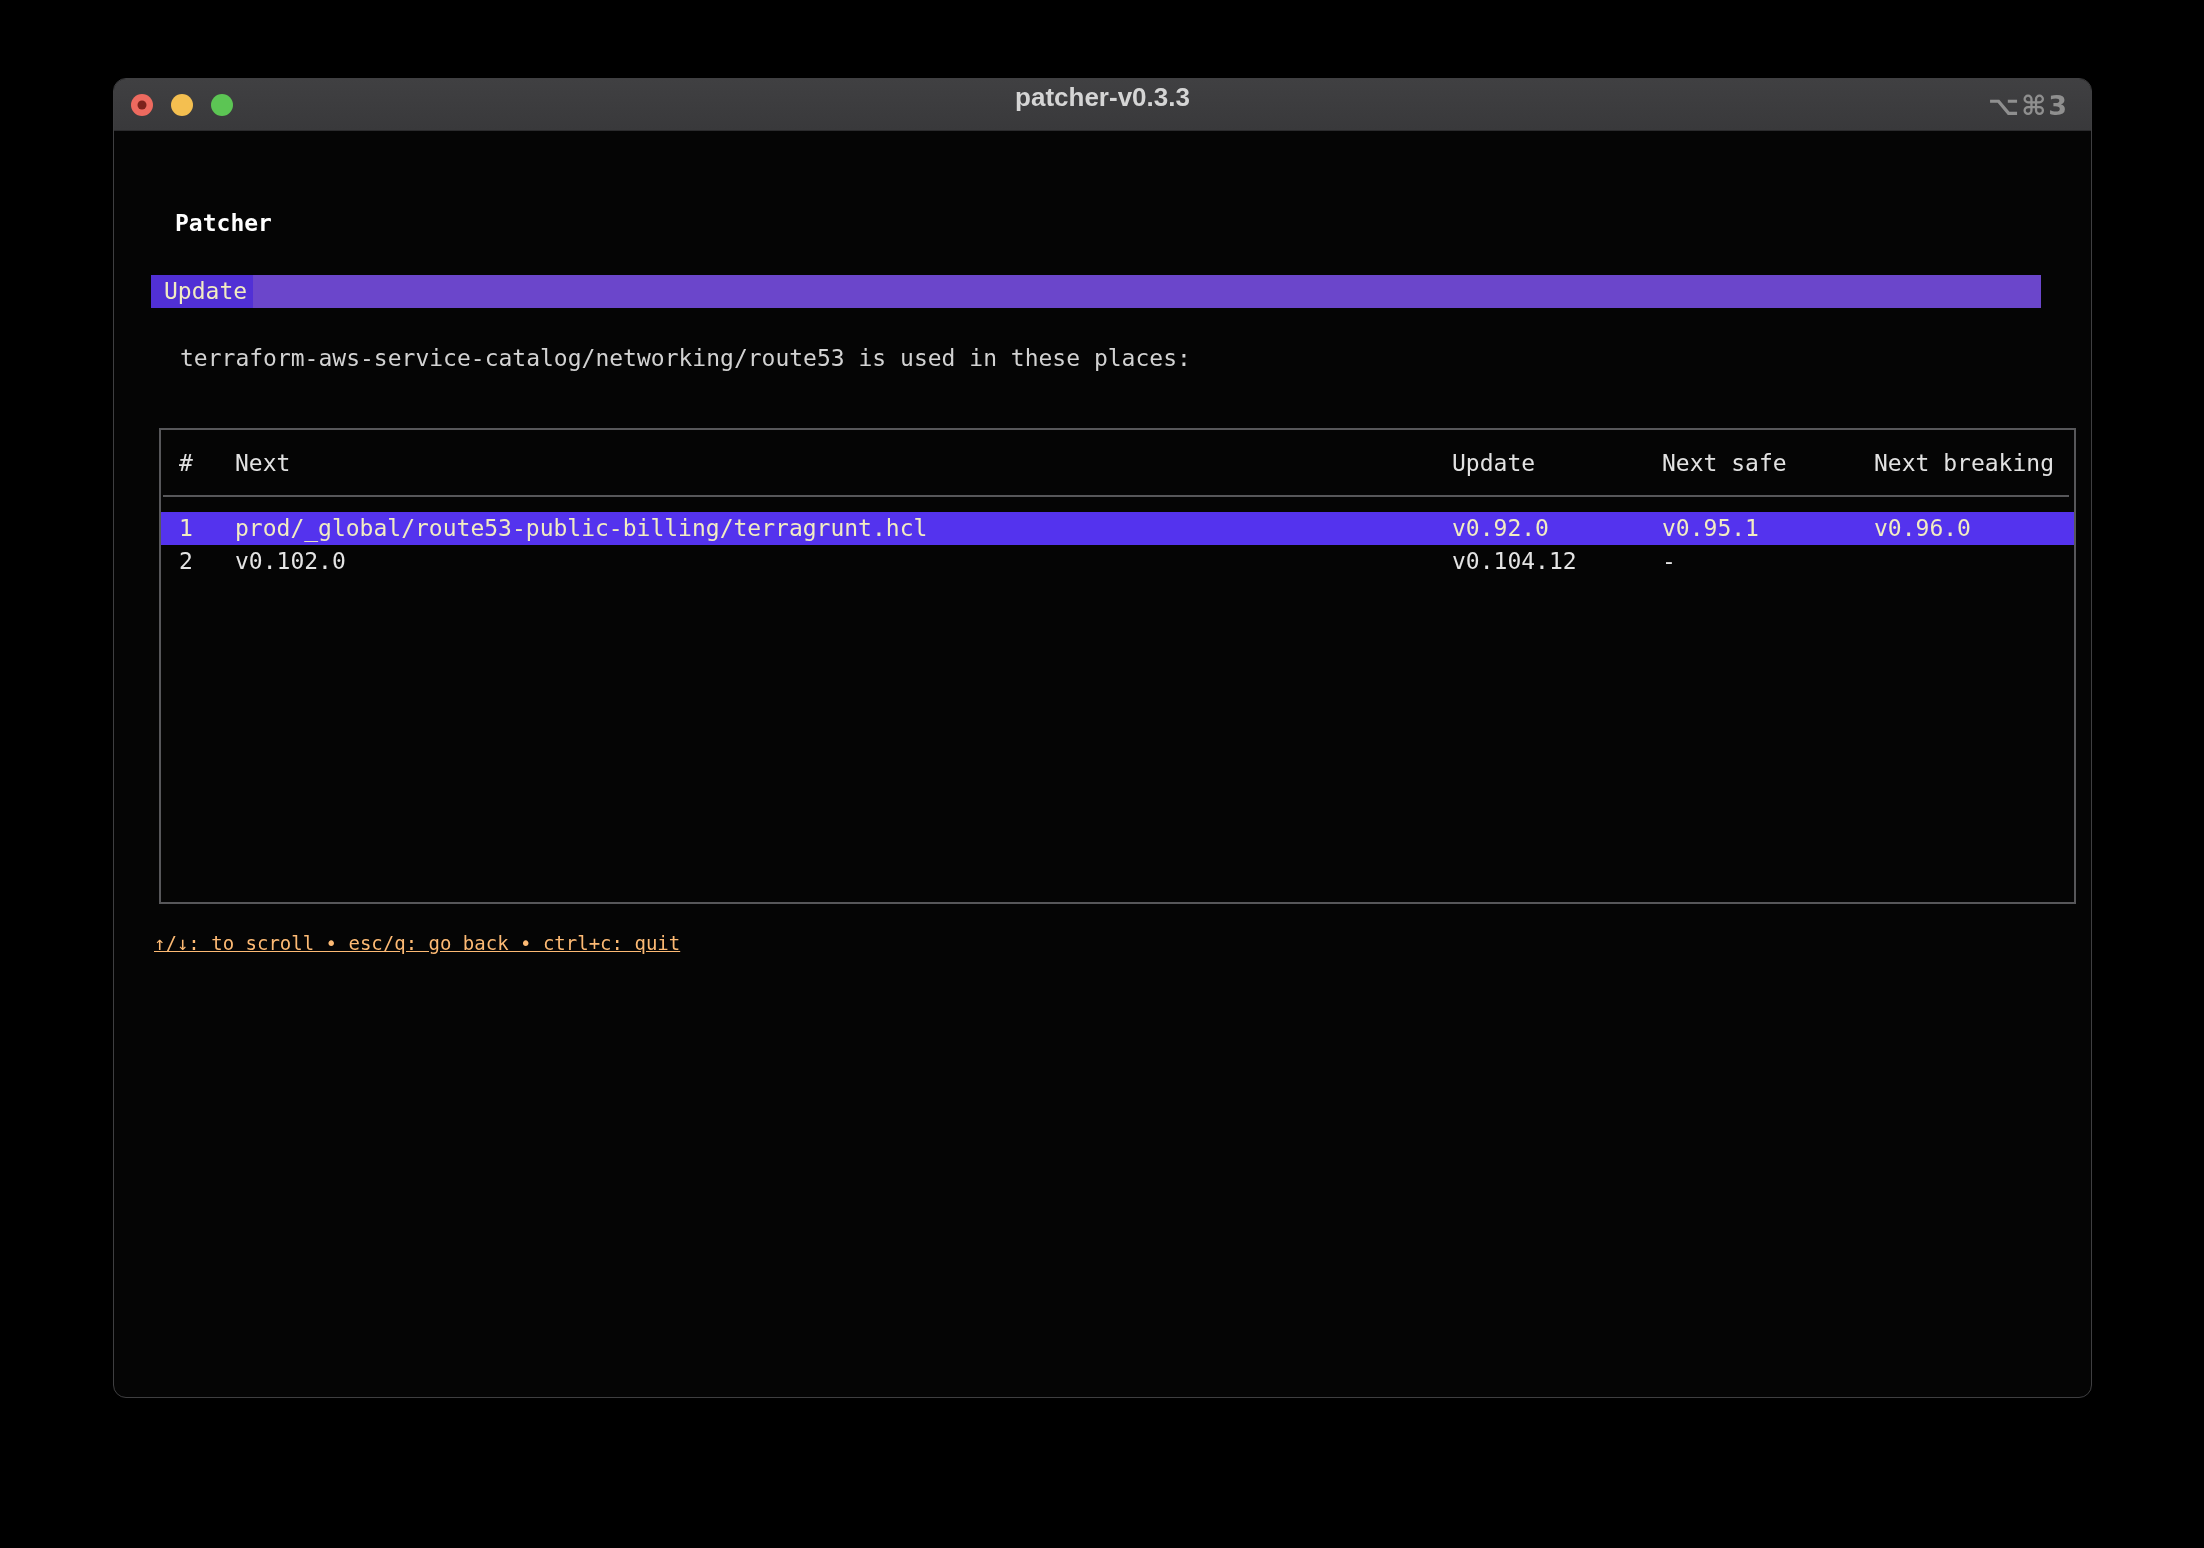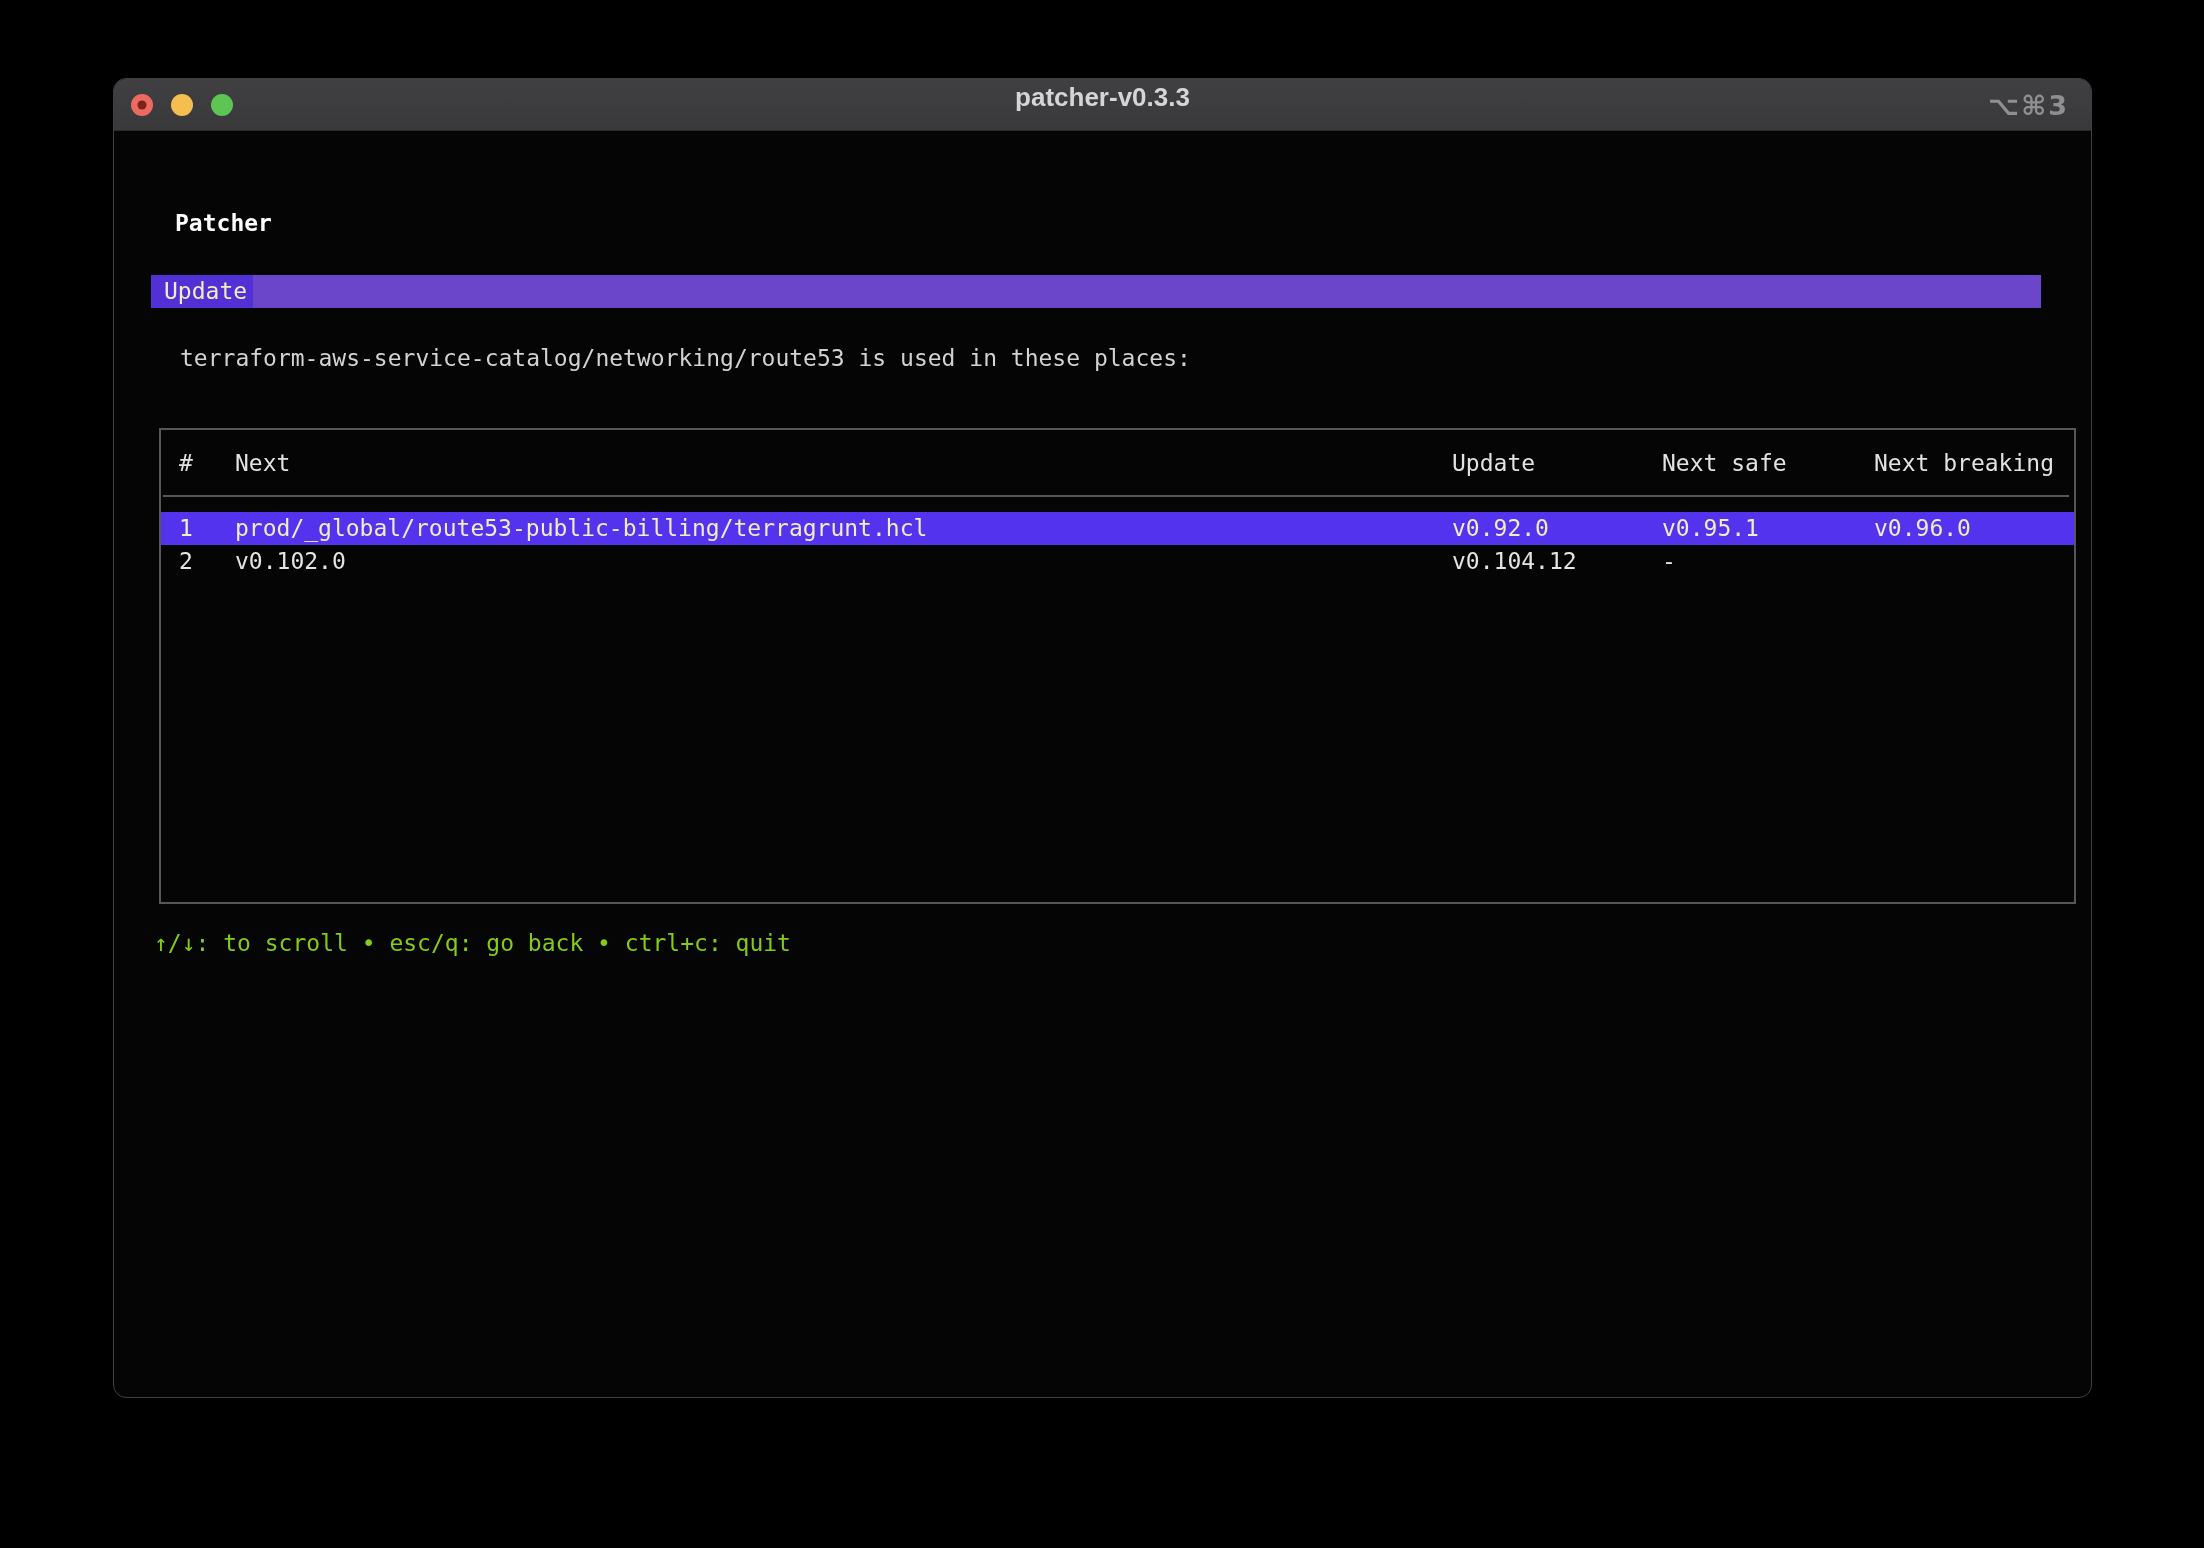--- a/index.html
+++ b/index.html
@@ -89,21 +89,21 @@
   .separator {
     margin-top:15px; margin-left:2px; margin-right:5px;
     height:2px; background:#57575a;
   }
   .tbody { margin-top:15px; }
   .trow.data { color:#e4e4e4; }
   .trow.selected { background:#5433ee; color:#f2ecc2; }
   
   .footer {
     position:absolute; left:40px; top:849px;
-    font-size:23px; color:#84cc16; line-height:30px;
+    font-size:19px; color:#fdba74; line-height:30px;text-decoration:underline;
   }
 </style>
 </head>
 <body>
 
 <div class="window">
 
   <div class="titlebar">
     <div class="traffic">
       <span class="light red">

